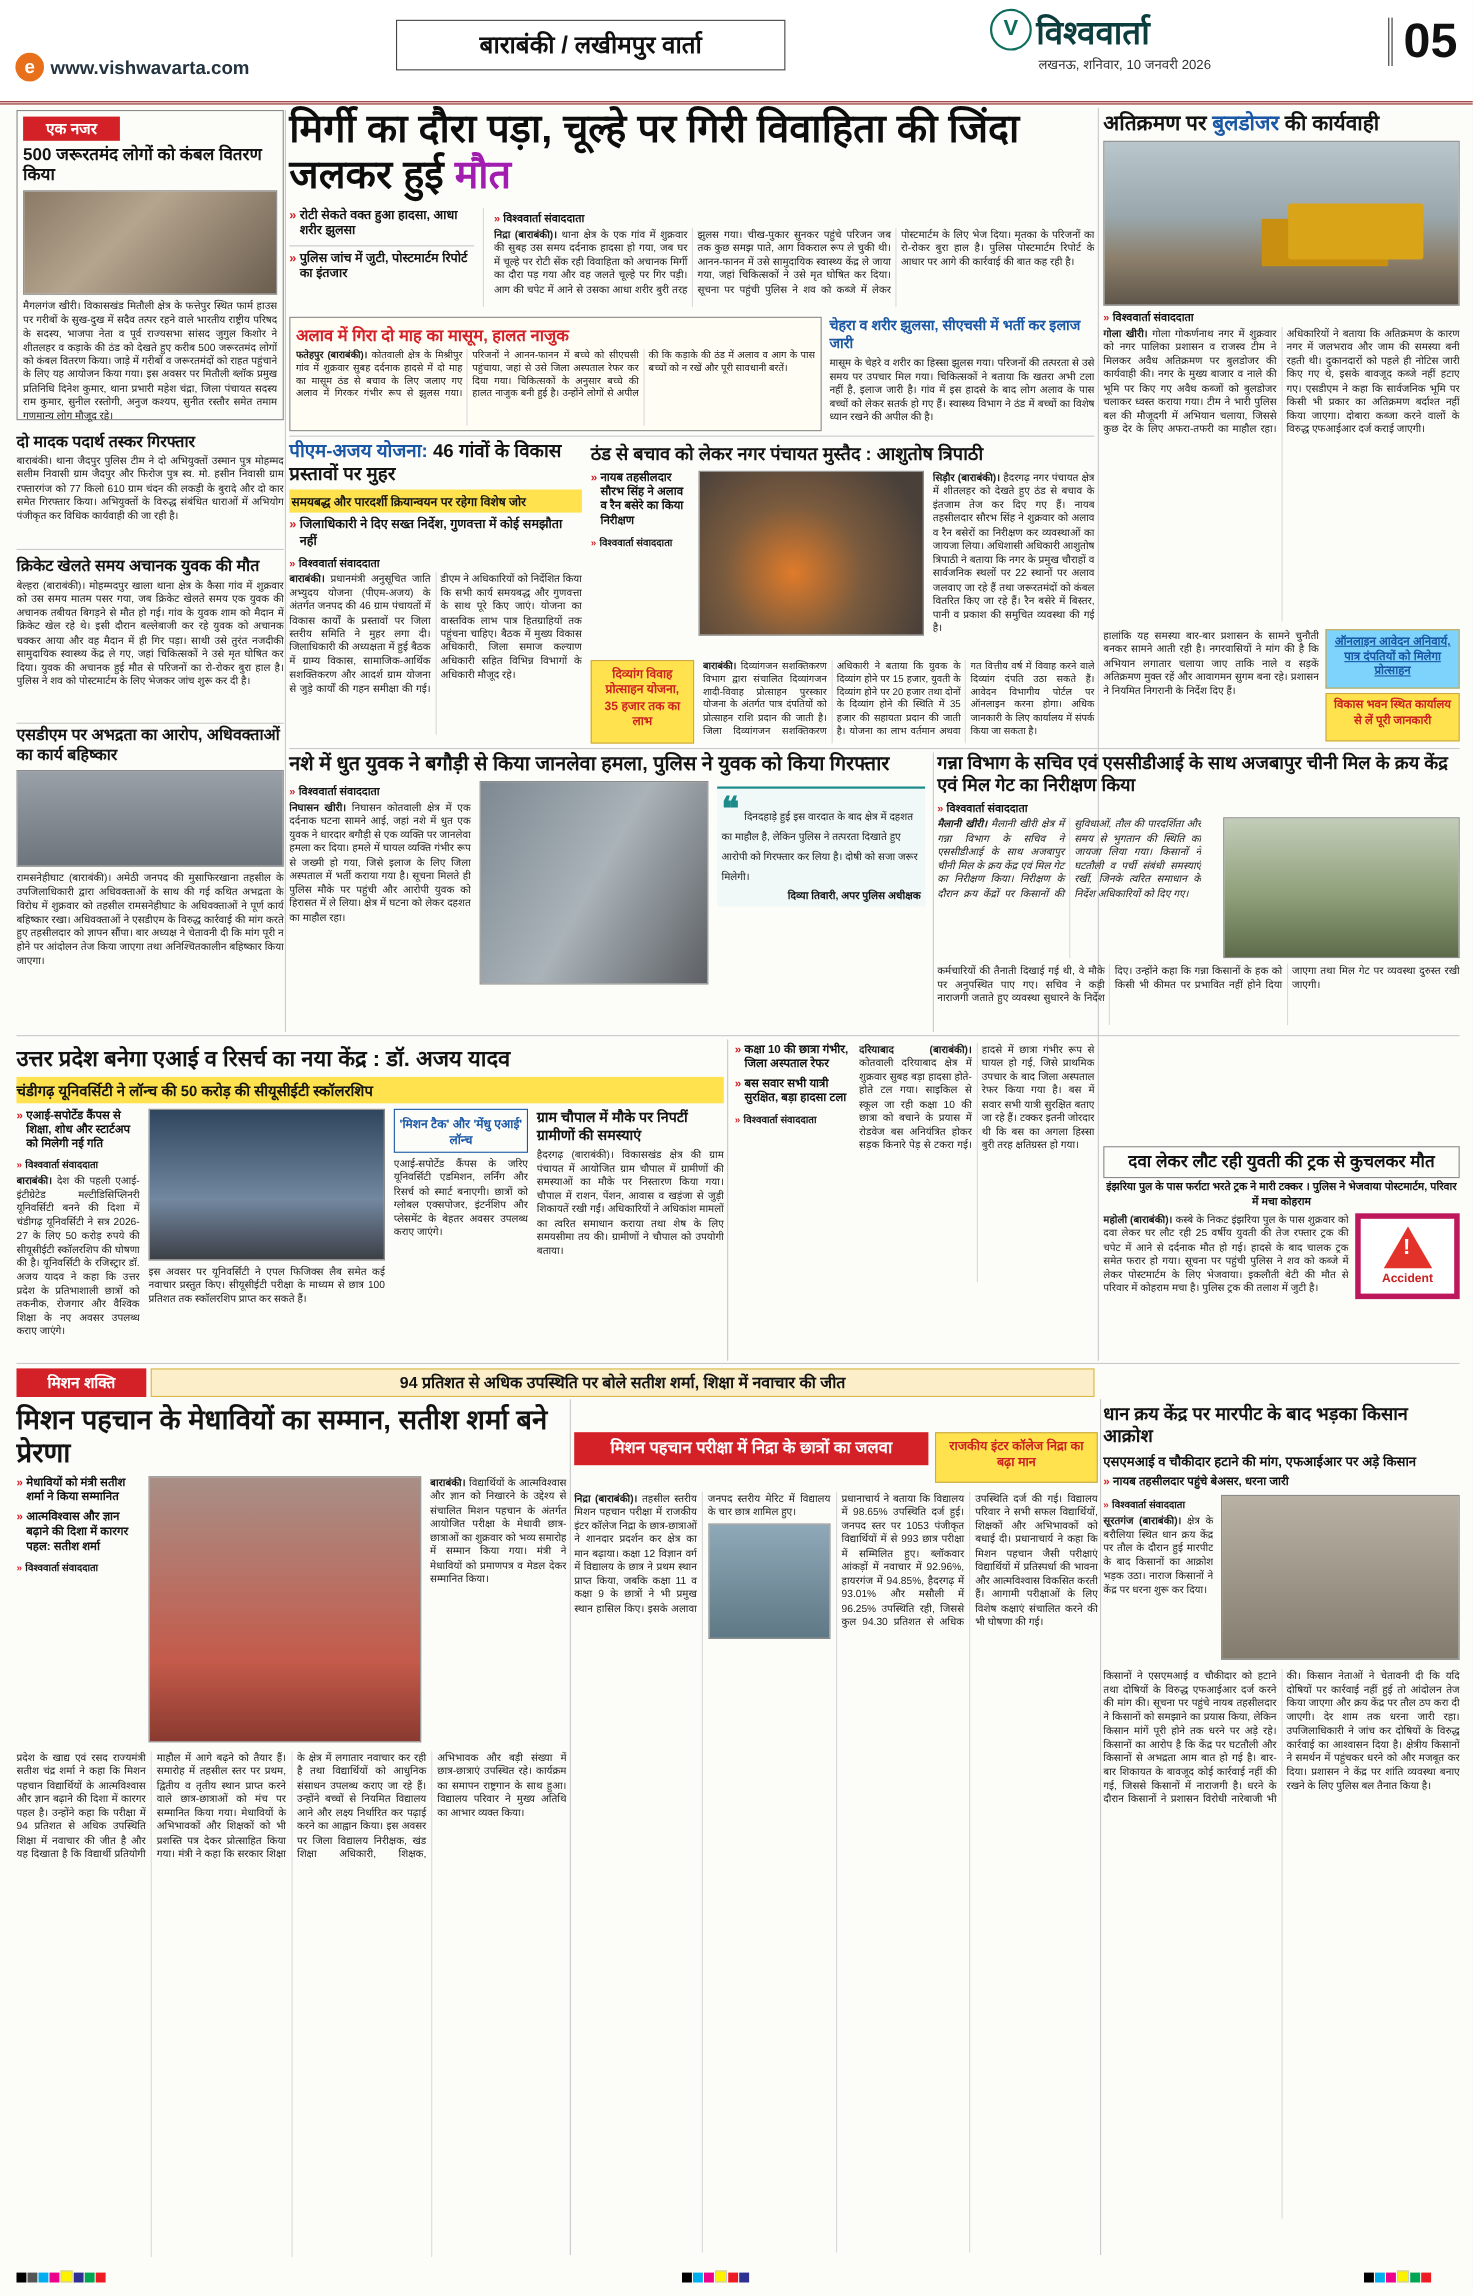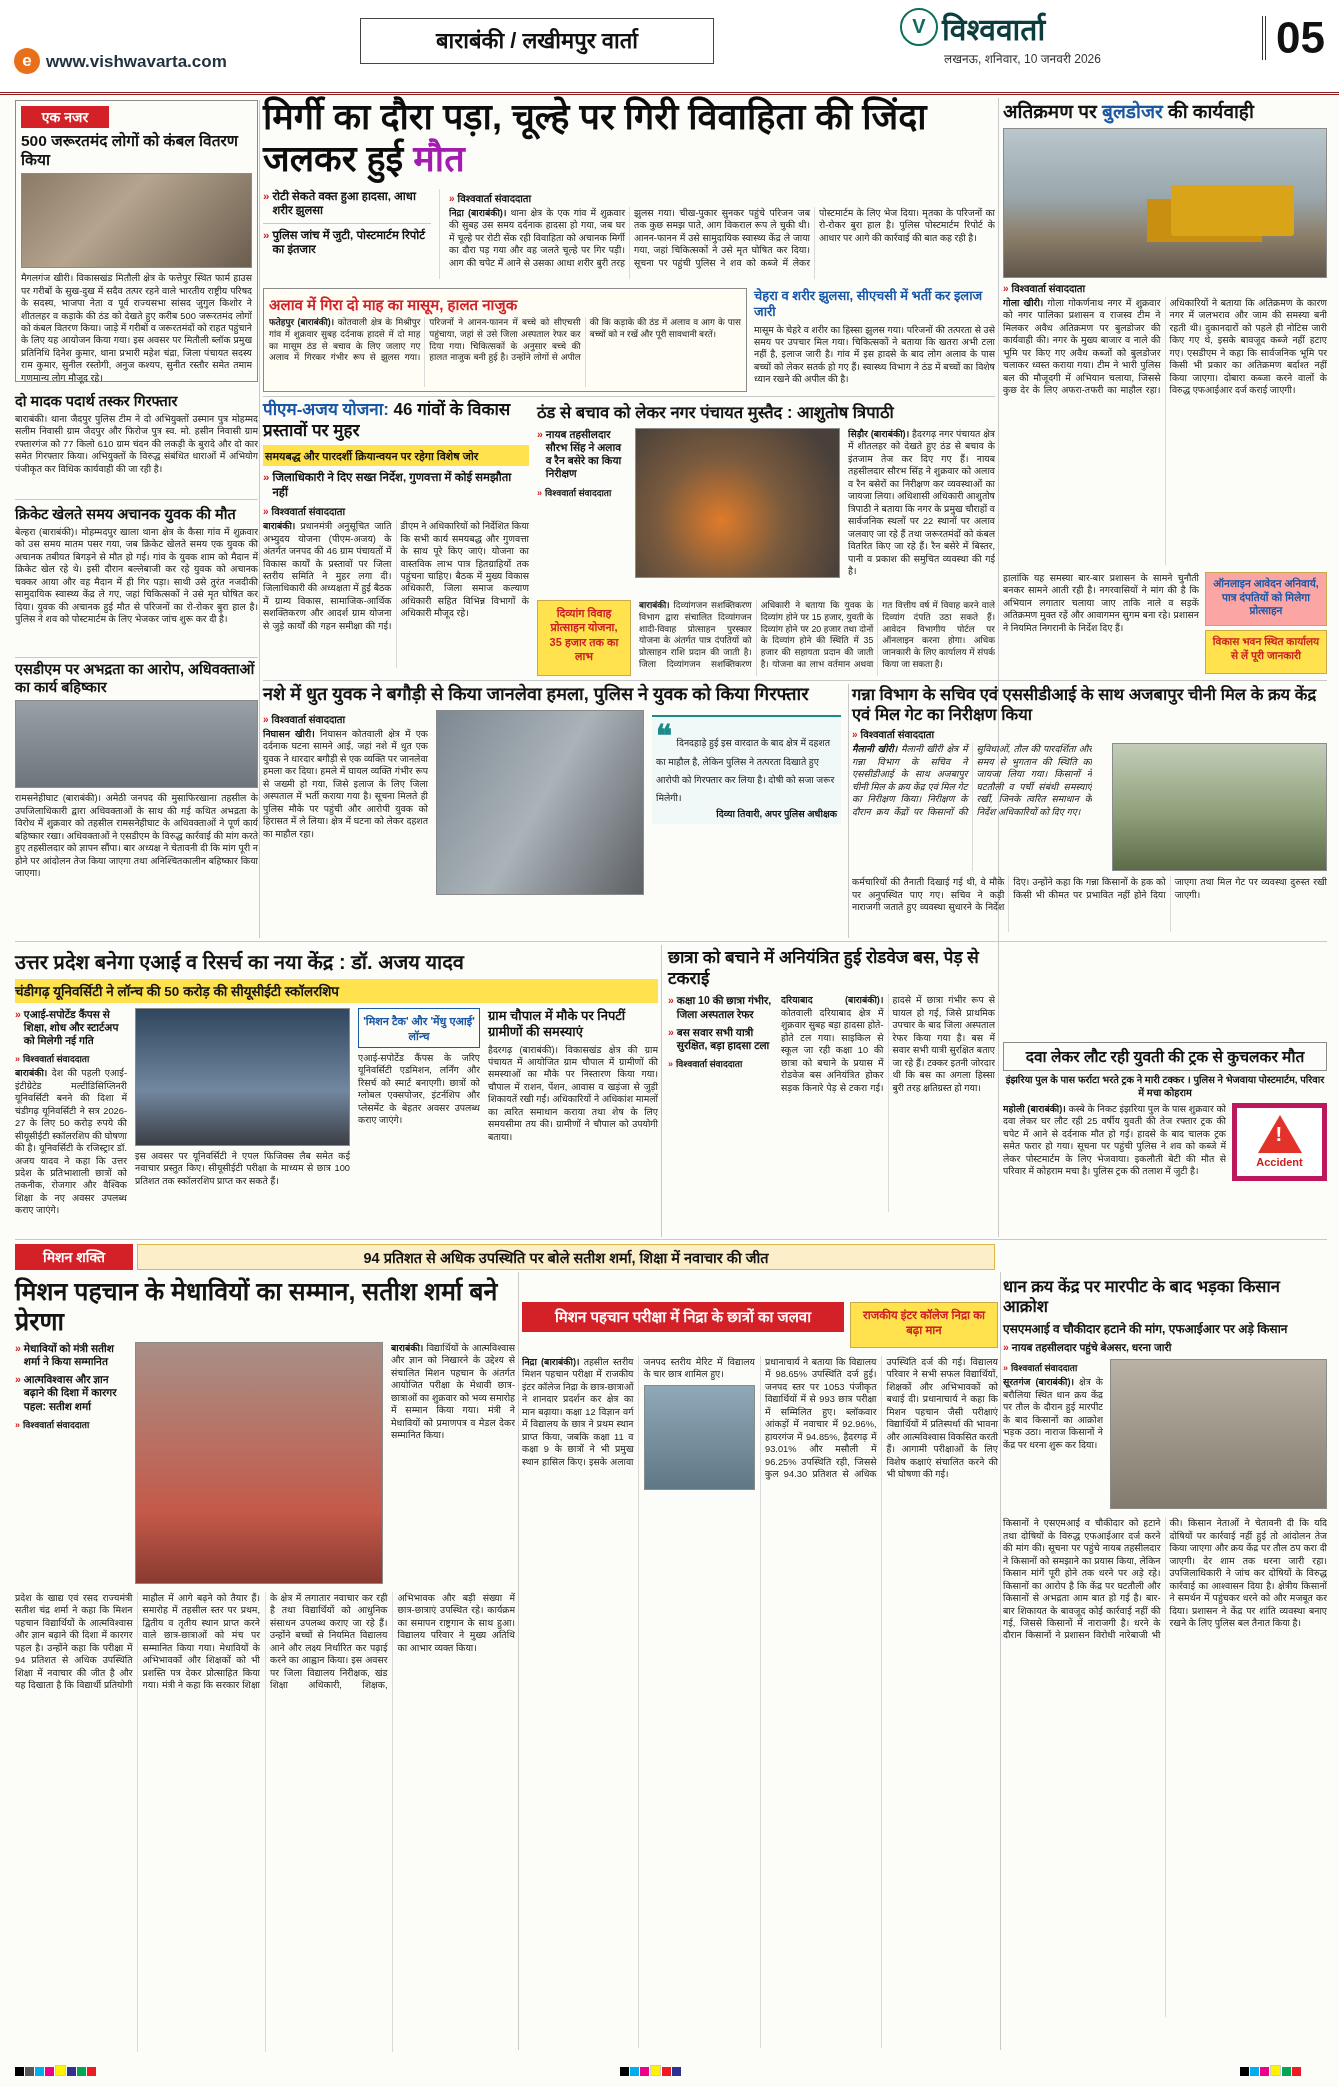--- a/index.html
+++ b/index.html
@@ -126,21 +126,21 @@
       <span>अतिक्रमण पर </span><span style="color:#1a57a5;">बुलडोजर</span><span> की कार्यवाही</span>
     </div>
     <div class="photo ph-bulldozer" style="width:100%;height:150px;">
         <div class="machine"></div>
       </div>
     <div class="byl" style="margin-top:3px;"><span class="chev">»</span><span>विश्ववार्ता संवाददाता</span></div>
     <div class="body c2" style="height:268px;"><span class="dl">गोला खीरी।</span> <span>गोला गोकर्णनाथ नगर में शुक्रवार को नगर पालिका प्रशासन व राजस्व टीम ने मिलकर अवैध अतिक्रमण पर बुलडोजर की कार्यवाही की। नगर के मुख्य बाजार व नाले की भूमि पर किए गए अवैध कब्जों को बुलडोजर चलाकर ध्वस्त कराया गया। टीम ने भारी पुलिस बल की मौजूदगी में अभियान चलाया, जिससे कुछ देर के लिए अफरा-तफरी का माहौल रहा। अधिकारियों ने बताया कि अतिक्रमण के कारण नगर में जलभराव और जाम की समस्या बनी रहती थी। दुकानदारों को पहले ही नोटिस जारी किए गए थे, इसके बावजूद कब्जे नहीं हटाए गए। एसडीएम ने कहा कि सार्वजनिक भूमि पर किसी भी प्रकार का अतिक्रमण बर्दाश्त नहीं किया जाएगा। दोबारा कब्जा करने वालों के विरुद्ध एफआईआर दर्ज कराई जाएगी।</span></div>
   </div>
   <div class="abs body" style="left:1003px;top:572px;width:196px;height:100px;">हालांकि यह समस्या बार-बार प्रशासन के सामने चुनौती बनकर सामने आती रही है। नगरवासियों ने मांग की है कि अभियान लगातार चलाया जाए ताकि नाले व सड़कें अतिक्रमण मुक्त रहें और आवागमन सुगम बना रहे। प्रशासन ने नियमित निगरानी के निर्देश दिए हैं।</div>
 
-  <div class="abs boxed" style="left:1205px;top:572px;width:122px;height:54px;background:#fca5a5;border-color:#c9a94a;color:#1a57a5;font-weight:bold;font-size:10.5px;text-align:center;padding:4px;line-height:1.3;">ऑनलाइन आवेदन अनिवार्य, पात्र दंपतियों को मिलेगा प्रोत्साहन</div>
+  <div class="abs boxed" style="left:1205px;top:572px;width:122px;height:54px;background:#7dd3fc;border-color:#c9a94a;color:#1a57a5;font-weight:bold;font-size:10.5px;text-align:center;padding:4px;line-height:1.3;text-decoration:underline;">ऑनलाइन आवेदन अनिवार्य, पात्र दंपतियों को मिलेगा प्रोत्साहन</div>
   <div class="abs boxed" style="left:1205px;top:630px;width:122px;height:44px;background:#ffe24d;border-color:#c9a94a;color:#c22;font-weight:bold;font-size:10.5px;text-align:center;padding:4px;line-height:1.3;">विकास भवन स्थित कार्यालय से लें पूरी जानकारी</div>
 
   <div class="abs" style="left:263px;top:400px;width:266px;height:268px;">
     <div class="b" style="font-size:17px;line-height:1.22;margin-bottom:4px;">
       <span style="color:#1a57a5;">पीएम-अजय योजना:</span><span> 46 गांवों के विकास प्रस्तावों पर मुहर</span>
     </div>
     <div class="yellowband" style="font-size:11px;padding:3px 2px;margin-bottom:4px;">समयबद्ध और पारदर्शी क्रियान्वयन पर रहेगा विशेष जोर</div>
     <div class="bullet-ln">
         <span class="chev">»</span>
         <span>जिलाधिकारी ने दिए सख्त निर्देश, गुणवत्ता में कोई समझौता नहीं</span>
@@ -218,21 +218,20 @@
         <div class="body" style="height:160px;">एआई-सपोर्टेड कैंपस के जरिए यूनिवर्सिटी एडमिशन, लर्निंग और रिसर्च को स्मार्ट बनाएगी। छात्रों को ग्लोबल एक्सपोजर, इंटर्नशिप और प्लेसमेंट के बेहतर अवसर उपलब्ध कराए जाएंगे।</div>
       </div>
       <div style="width:170px;flex:none;">
         <div class="b" style="font-size:13px;line-height:1.25;margin-bottom:3px;">ग्राम चौपाल में मौके पर निपटीं ग्रामीणों की समस्याएं</div>
         <div class="body" style="height:170px;">हैदरगढ़ (बाराबंकी)। विकासखंड क्षेत्र की ग्राम पंचायत में आयोजित ग्राम चौपाल में ग्रामीणों की समस्याओं का मौके पर निस्तारण किया गया। चौपाल में राशन, पेंशन, आवास व खड़ंजा से जुड़ी शिकायतें रखी गईं। अधिकारियों ने अधिकांश मामलों का त्वरित समाधान कराया तथा शेष के लिए समयसीमा तय की। ग्रामीणों ने चौपाल को उपयोगी बताया।</div>
       </div>
     </div>
   </div>
 
   <div class="abs" style="left:668px;top:948px;width:327px;height:289px;">
-    <div class="b" style="font-size:17px;line-height:1.22;margin-bottom:5px;">छात्रा को बचाने में अनियंत्रित हुई रोडवेज बस, पेड़ से टकराई</div>
     <div style="display:flex;gap:8px;">
       <div style="width:105px;flex:none;">
         <div class="bullet-ln" style="font-size:10.5px;">
             <span class="chev">»</span>
             <span>कक्षा 10 की छात्रा गंभीर, जिला अस्पताल रेफर</span>
           </div>
         <div class="bullet-ln" style="font-size:10.5px;">
             <span class="chev">»</span>
             <span>बस सवार सभी यात्री सुरक्षित, बड़ा हादसा टला</span>
           </div>

